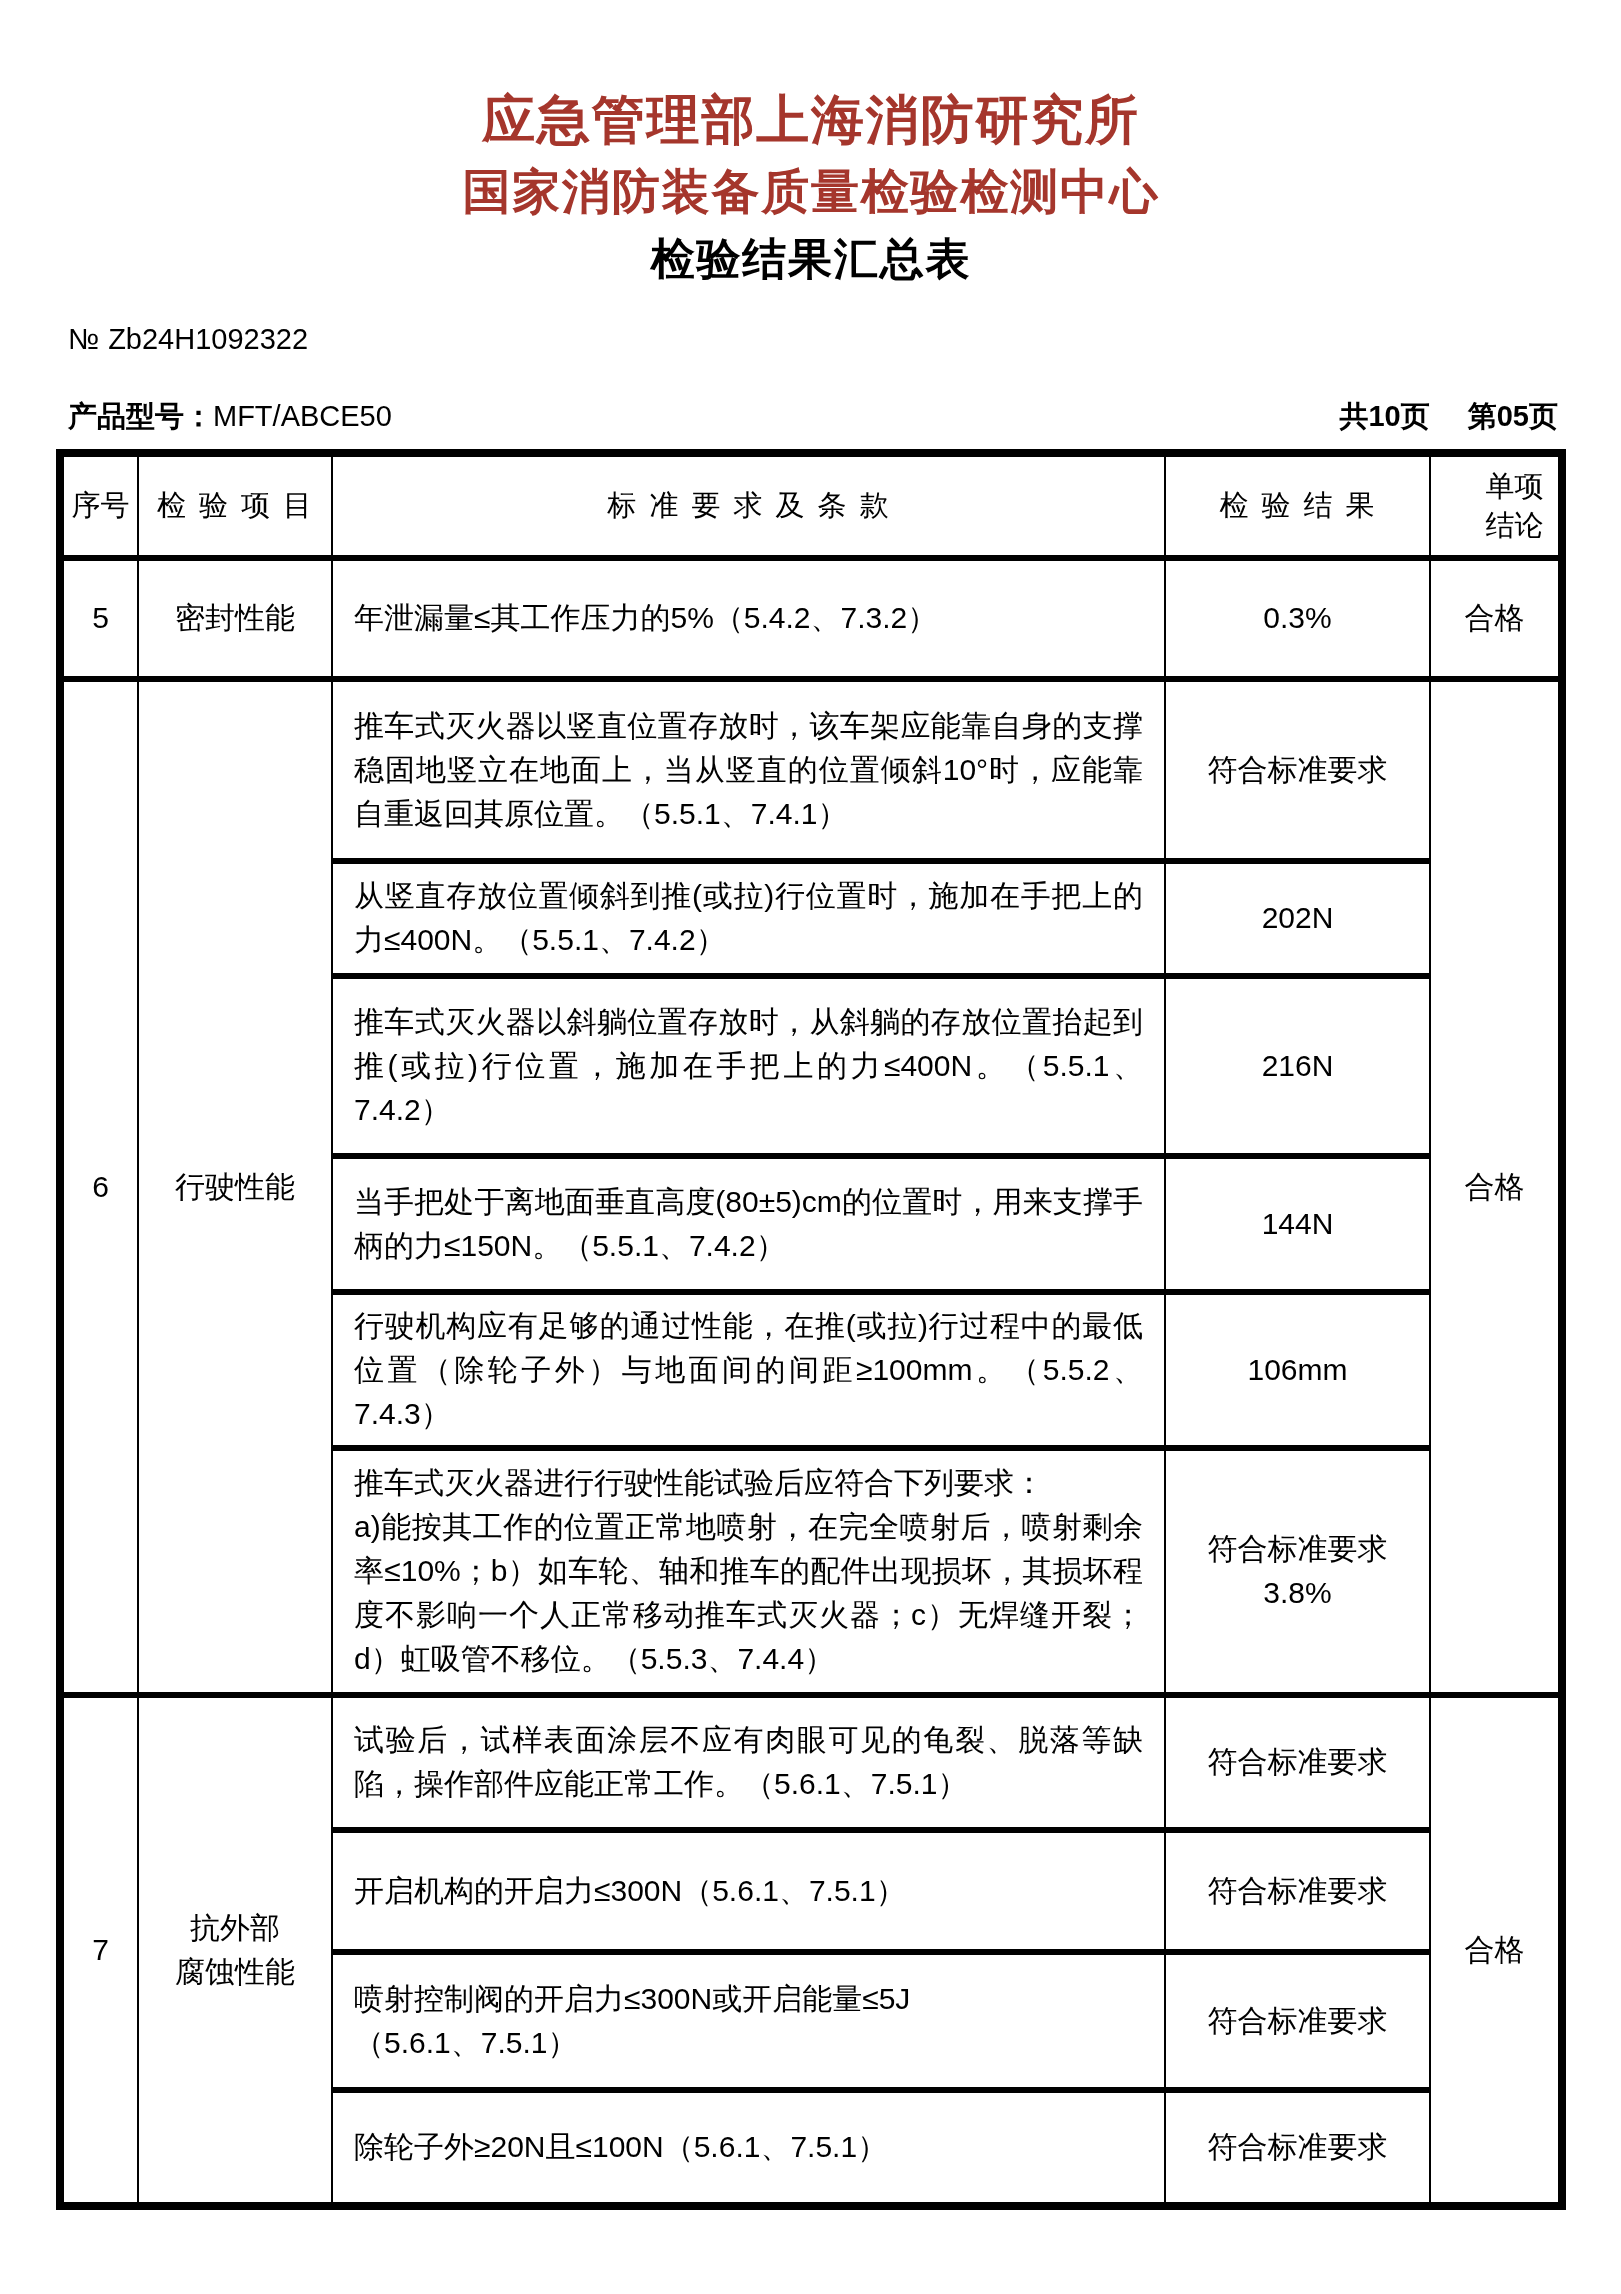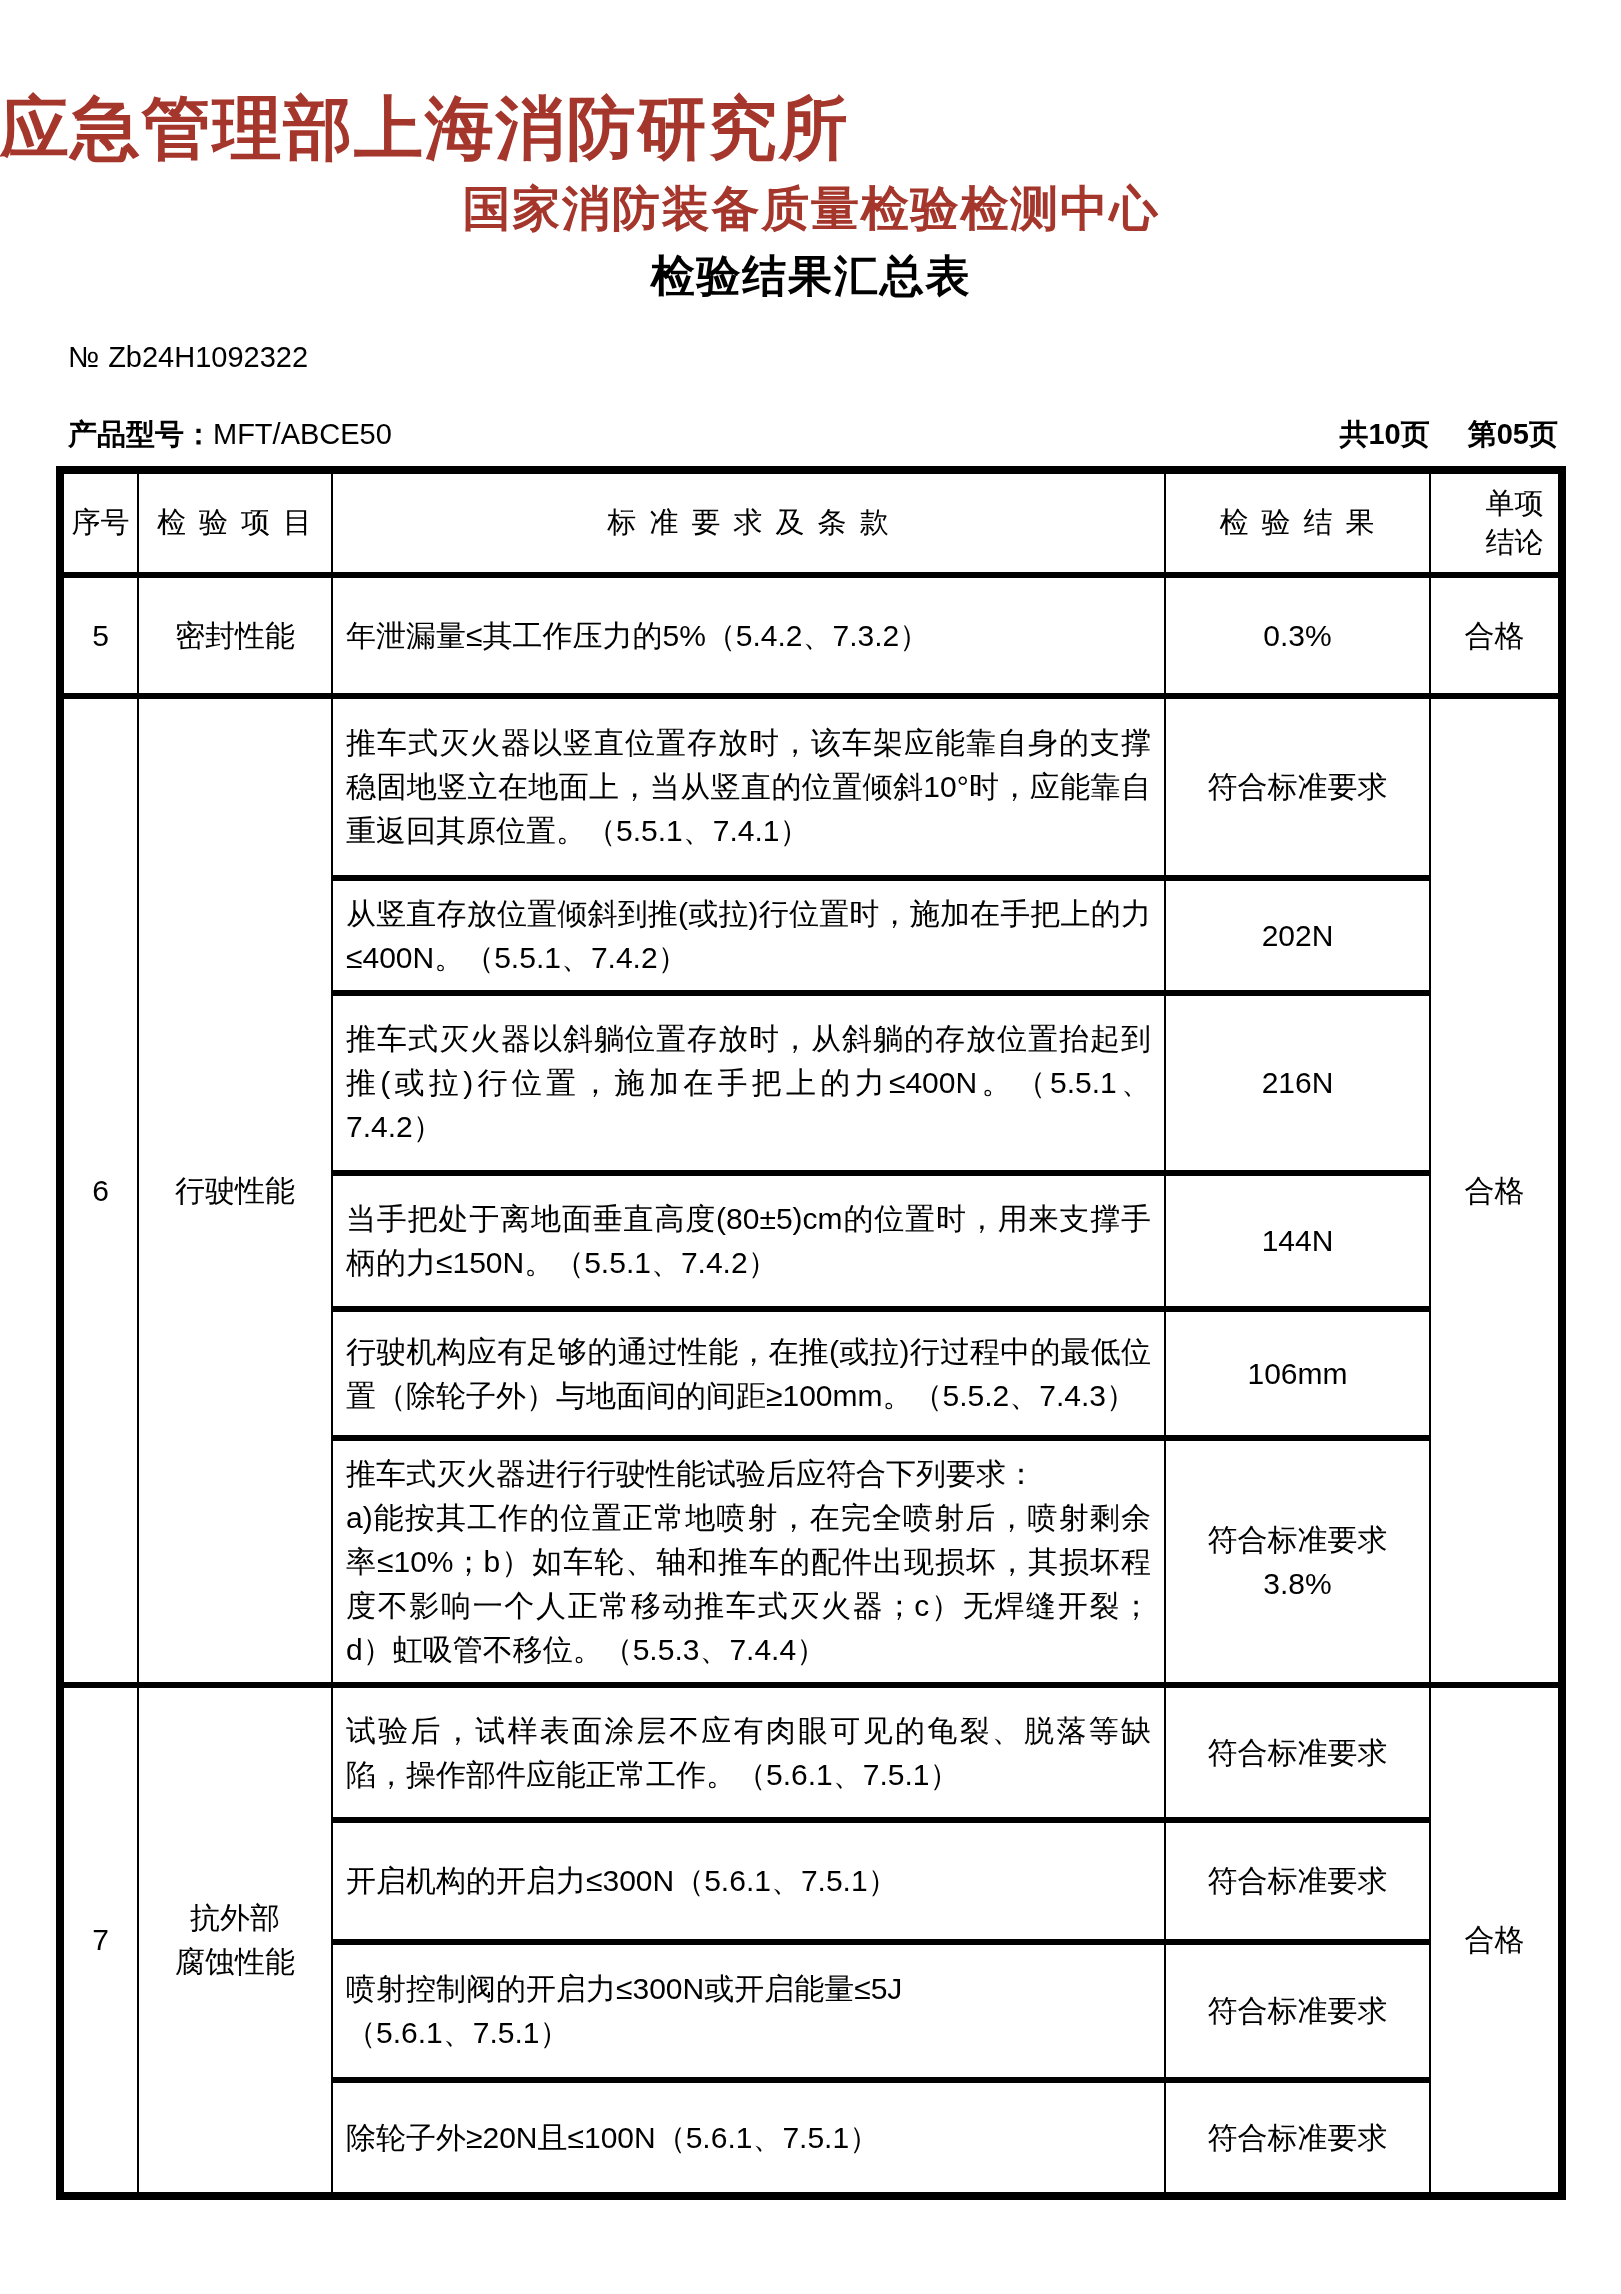--- a/index.html
+++ b/index.html
@@ -1,20 +1,20 @@
 <!DOCTYPE html>
 <html style="font-size:14.5px"><head>
 <meta charset="utf-8">
 <style>
   html,body{margin:0;padding:0;background:#ffffff;}
   .page{
     width:1622px;height:2295px;background:#fff;overflow:hidden;
     font-family:"Liberation Sans","DejaVu Sans",sans-serif;color:#000;
   }
-  .t1{margin:91px 0 0;text-align:left;font-size:69px;font-weight:700;line-height:1.1;letter-spacing:1.8px;}
+  .t1{margin:91px 0 0;text-align:center;font-size:53px;font-weight:700;line-height:1.1;letter-spacing:1.8px;}
   .t2{margin:16.4px 0 0;text-align:center;font-size:48px;font-weight:700;line-height:1.1;letter-spacing:1.8px;}
   .t3{margin:16.4px 0 0;text-align:center;font-size:44px;font-weight:700;line-height:1.1;color:#000;letter-spacing:1.8px;}
   .info-row{display:flex;justify-content:space-between;align-items:baseline;
     padding:0 64px 0 68px;font-size:29px;font-weight:700;line-height:36px;}
   .info-row.first{margin-top:38px;}
   .info-row.second{margin-top:41px;}
   .latin{font-weight:400;}
   .no-sign{font-weight:400;margin-right:9px;}
   .pagecount{display:flex;gap:38px;}
   table.report{
@@ -24,21 +24,21 @@
   th,td{
     border:2.7px solid #000;border-top-width:6.4px;border-bottom-width:6.4px;
     vertical-align:middle;white-space:pre-line;
   }
   thead tr{height:105px;}
   th{font-weight:400;font-size:29px;text-align:center;}
   th.sp{letter-spacing:0.45em;padding-left:0.45em;}
   .wrap2{display:inline-block;width:2.1em;line-height:1.35;text-align:center;margin-left:40px;}
   td{font-size:30px;line-height:44px;}
   .c-no,.c-item,.c-res,.c-con{text-align:center;}
-  .c-req{text-align:justify;padding:9px 13px;}
+  .c-req{text-align:justify;padding:9px 21px;}
   .c-res{padding:0 5.5px;}
 </style>
 </head>
 <body>
 
 <div class="page">
 
   <div class="t1" style="color: rgb(165, 54, 44);">应急管理部上海消防研究所</div>
   <div class="t2" style="color: rgb(165, 54, 44);">国家消防装备质量检验检测中心</div>
   <div class="t3">检验结果汇总表</div>

